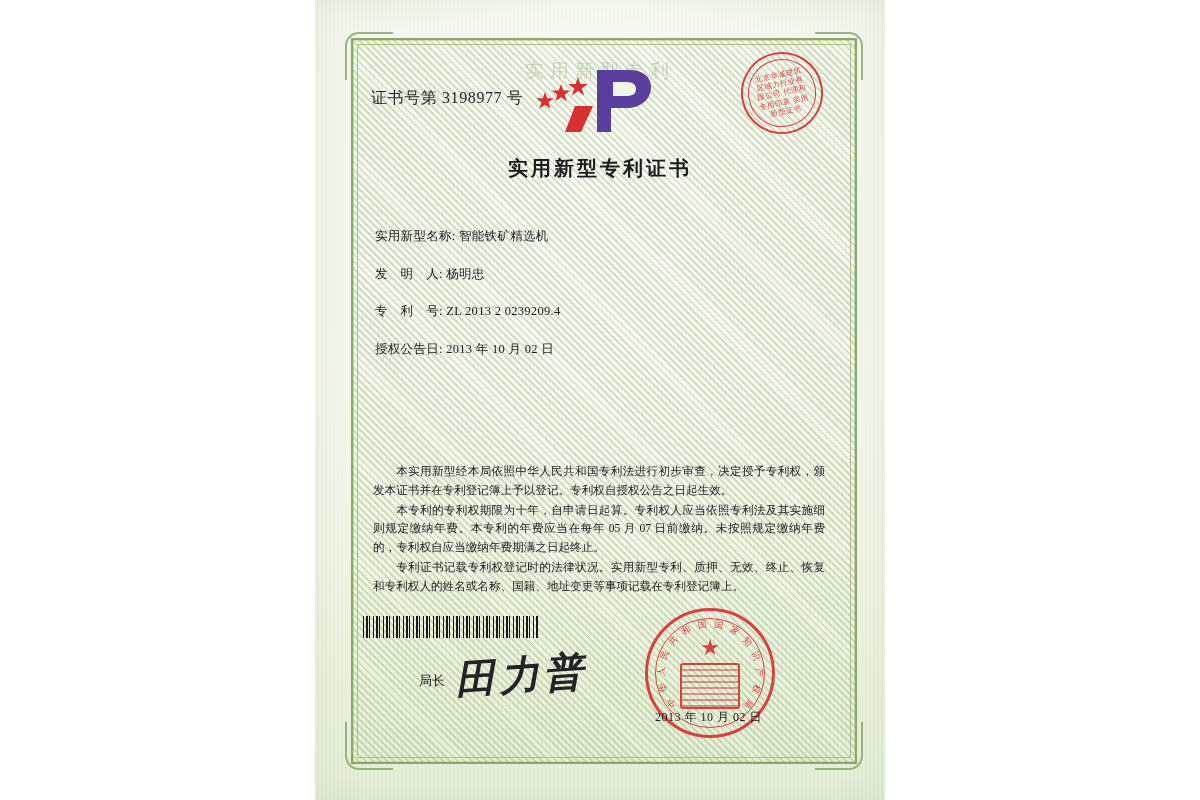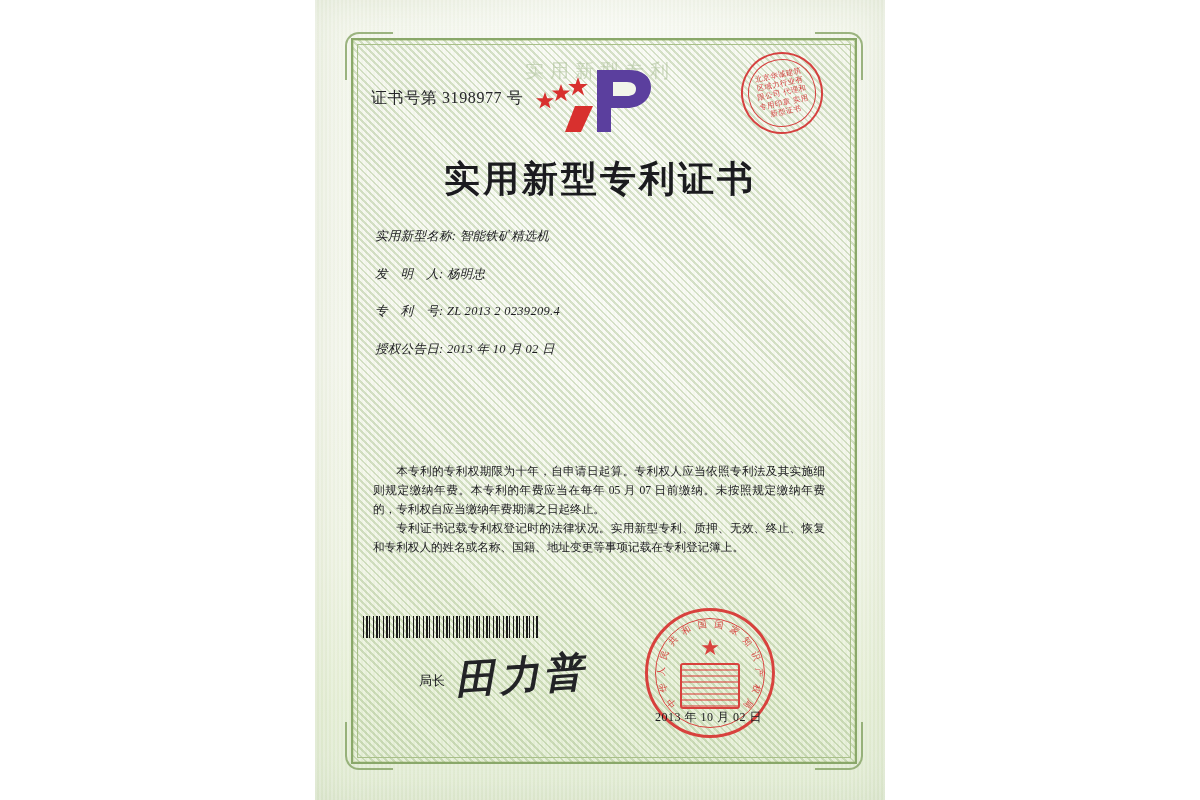--- a/index.html
+++ b/index.html
@@ -113,40 +113,39 @@
     top: 62px;
     width: 130px;
     height: 78px;
   }
 
   .title {
     position: absolute;
     left: 0; right: 0;
     top: 155px;
     text-align: center;
-    font-size: 36px;
+    font-size: 20px;
     font-weight: bold;
     letter-spacing: 3px;
     color: #1b1b1f;
     font-family: "Liberation Serif", serif;
   }
 
   .fields {
     position: absolute;
     left: 60px;
     top: 228px;
     width: 440px;
   }
   .field {
     font-size: 12.5px;
     color: #1c1c20;
     margin-bottom: 20.5px;
     letter-spacing: .3px;
     white-space: nowrap;
-    font-style: italic;
   }
   .field .lbl { display: inline-block; }
   .field .val { display: inline-block; }
 
   .body-text {
     position: absolute;
     left: 58px;
     top: 463px;
     width: 452px;
     font-size: 11.6px;
@@ -355,20 +354,21 @@
         <span class="lbl">专　利　号:</span>
         <span class="val">ZL 2013 2 0239209.4</span>
       </div>
       <div class="field">
         <span class="lbl">授权公告日:</span>
         <span class="val">2013 年 10 月 02 日</span>
       </div>
     </div>
 
     <div class="body-text">
+      <p>本实用新型经本局依照中华人民共和国专利法进行初步审查，决定授予专利权，颁发本证书并在专利登记簿上予以登记。专利权自授权公告之日起生效。</p>
       <p>本专利的专利权期限为十年，自申请日起算。专利权人应当依照专利法及其实施细则规定缴纳年费。本专利的年费应当在每年 05 月 07 日前缴纳。未按照规定缴纳年费的，专利权自应当缴纳年费期满之日起终止。</p>
       <p>专利证书记载专利权登记时的法律状况。实用新型专利、质押、无效、终止、恢复和专利权人的姓名或名称、国籍、地址变更等事项记载在专利登记簿上。</p>
     </div>
 
     <div class="barcode"></div>
 
     <div class="director-label">局长</div>
     <div class="signature">田力普</div>
 
     <div class="seal-main">

